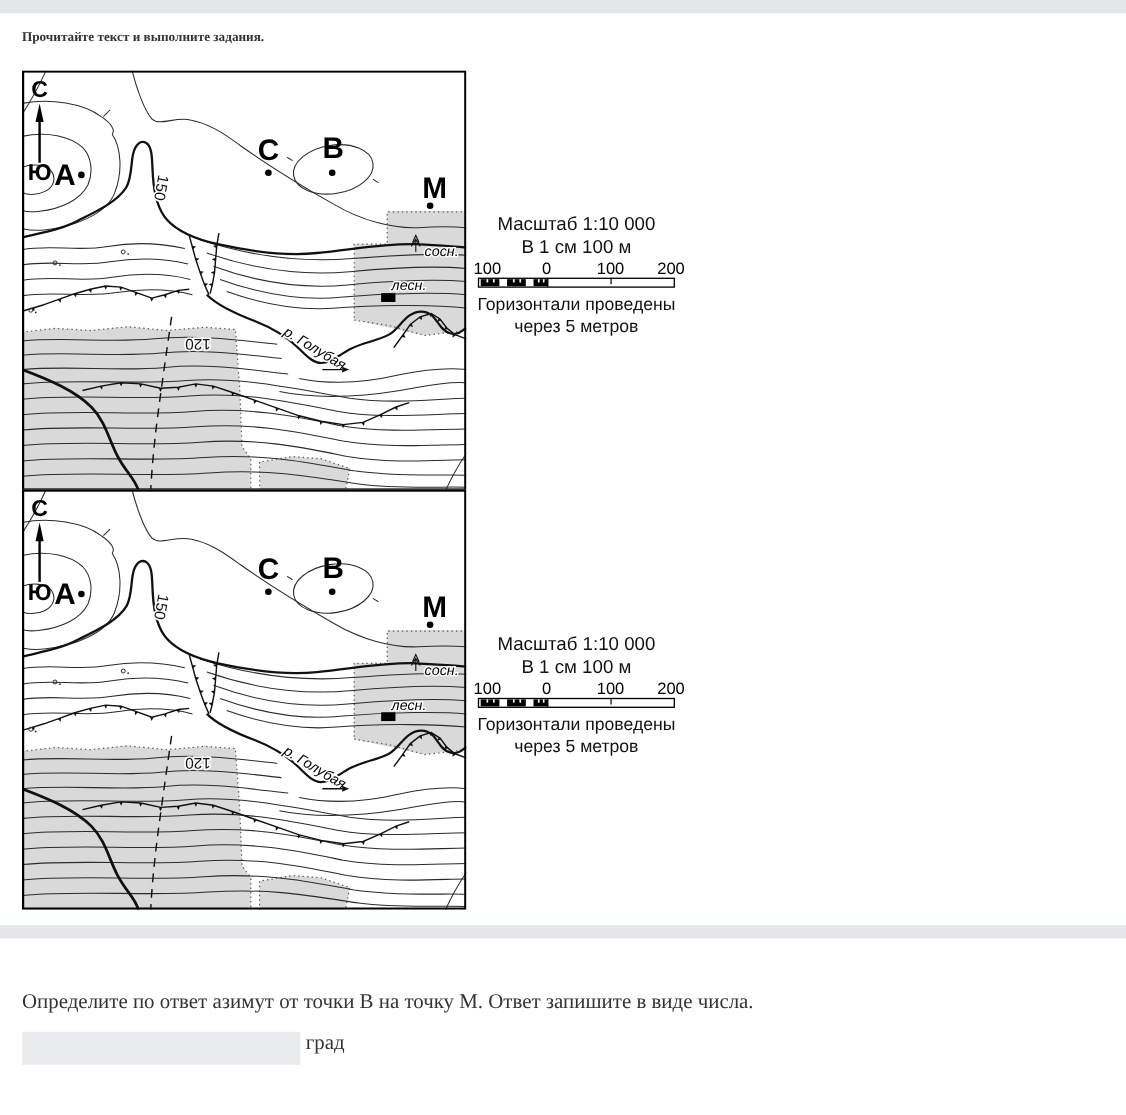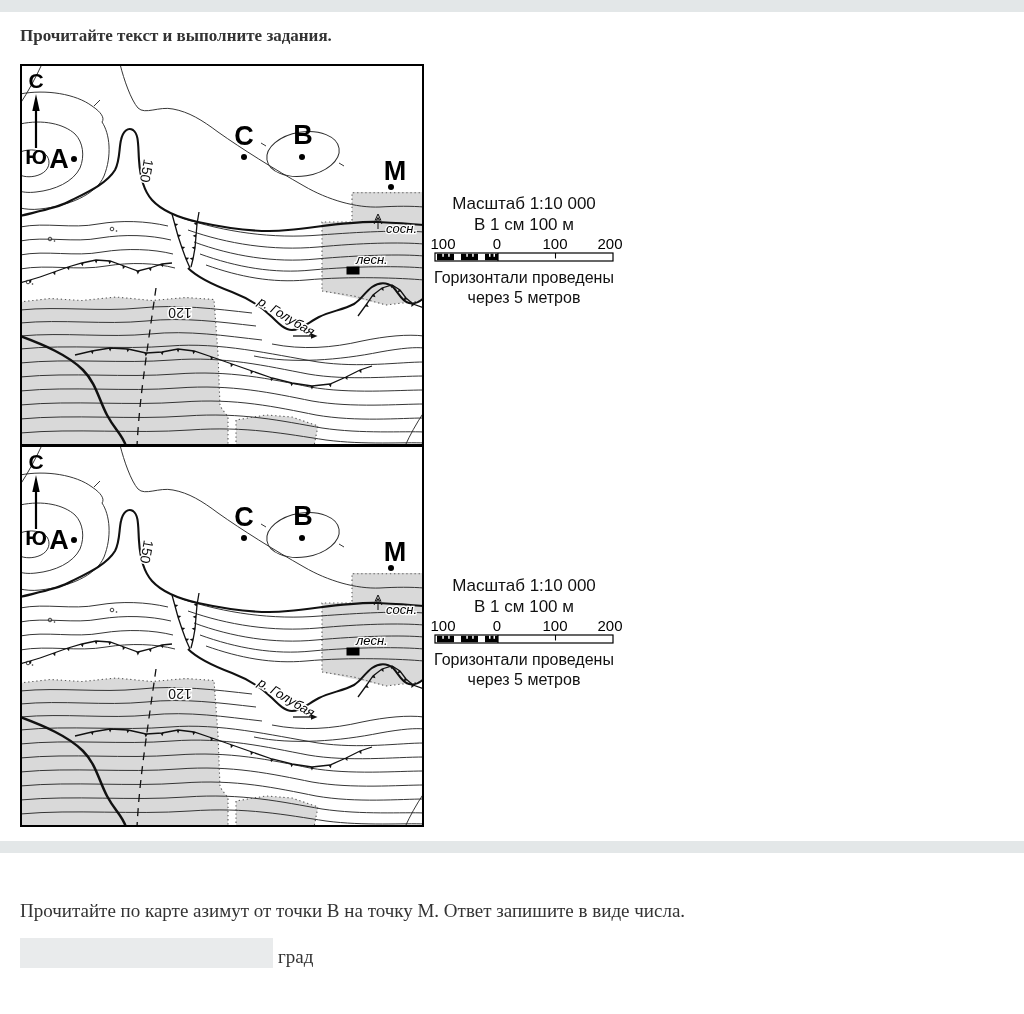--- a/index.html
+++ b/index.html
@@ -1,24 +1,24 @@
 <!DOCTYPE html>
 <html><head>
 <meta charset="utf-8">
 <style>
   html,body{margin:0;padding:0;background:#fff;}
   .page{position:relative;width:1024px;height:1014px;background:#fff;overflow:hidden;
         font-family:"Liberation Serif", serif;color:#333;}
   .graybar{position:absolute;left:0;width:1024px;height:12px;background:#e3e7e8;}
   .bar-top{top:0;}
   .bar-sep{top:841px;}
-  .intro-heading{position:absolute;left:20px;top:26px;font-size:17px;font-weight:bold;}
+  .intro-heading{position:absolute;left:20px;top:26px;font-size:12px;font-weight:bold;}
   .task-heading{position:absolute;left:20px;top:862px;font-size:19px;font-weight:bold;}
   .task-question{position:absolute;left:20px;top:900px;font-size:19px;}
-  .answer-row{position:absolute;left:20px;top:938px;display:flex;align-items:flex-end;}
+  .answer-row{position:absolute;left:20px;top:938px;display:flex;align-items:flex-start;}
   .answer-input{width:253px;height:30px;background:#e9ebec;border:none;outline:none;
                 font-family:"Liberation Serif",serif;font-size:17px;padding:0 6px;box-sizing:border-box;}
   .answer-unit{font-size:19px;margin-left:5px;color:#333;}
   .map-slot{position:absolute;left:20px;width:404px;height:382px;}
   .map-1{top:64px;}
   .map-2{top:445px;}
   .scale-block{position:absolute;left:424px;width:200px;text-align:center;
                font-family:"Liberation Sans", sans-serif;color:#111;}
   .scale-1{top:193px;}
   .scale-2{top:575px;}
@@ -346,19 +346,19 @@
     <rect x="69.5" y="16.8" width="1.5" height="3" fill="#fff"></rect>
     <line x1="74" y1="16" x2="74" y2="24" stroke="#000" stroke-width="1.2"></line>
     <line x1="131.5" y1="16" x2="131.5" y2="21.5" stroke="#000" stroke-width="1.1"></line>
   </svg>
   <div class="scale-note">Горизонтали проведены</div>
   <div class="scale-note">через 5 метров</div>
 </div>
 
   <div class="graybar bar-sep"></div>
 
-  <div class="task-question">Прочитайте по карте азимут от точки В на точку М. Ответ запишите в виде числа.</div>
+  <div class="task-question">Определите по ответ азимут от точки В на точку М. Ответ запишите в виде числа.</div>
 
   <div class="answer-row">
     <input class="answer-input" type="text" value="" style="">
     <span class="answer-unit">град</span>
   </div>
 </div>
 
 </body></html>

